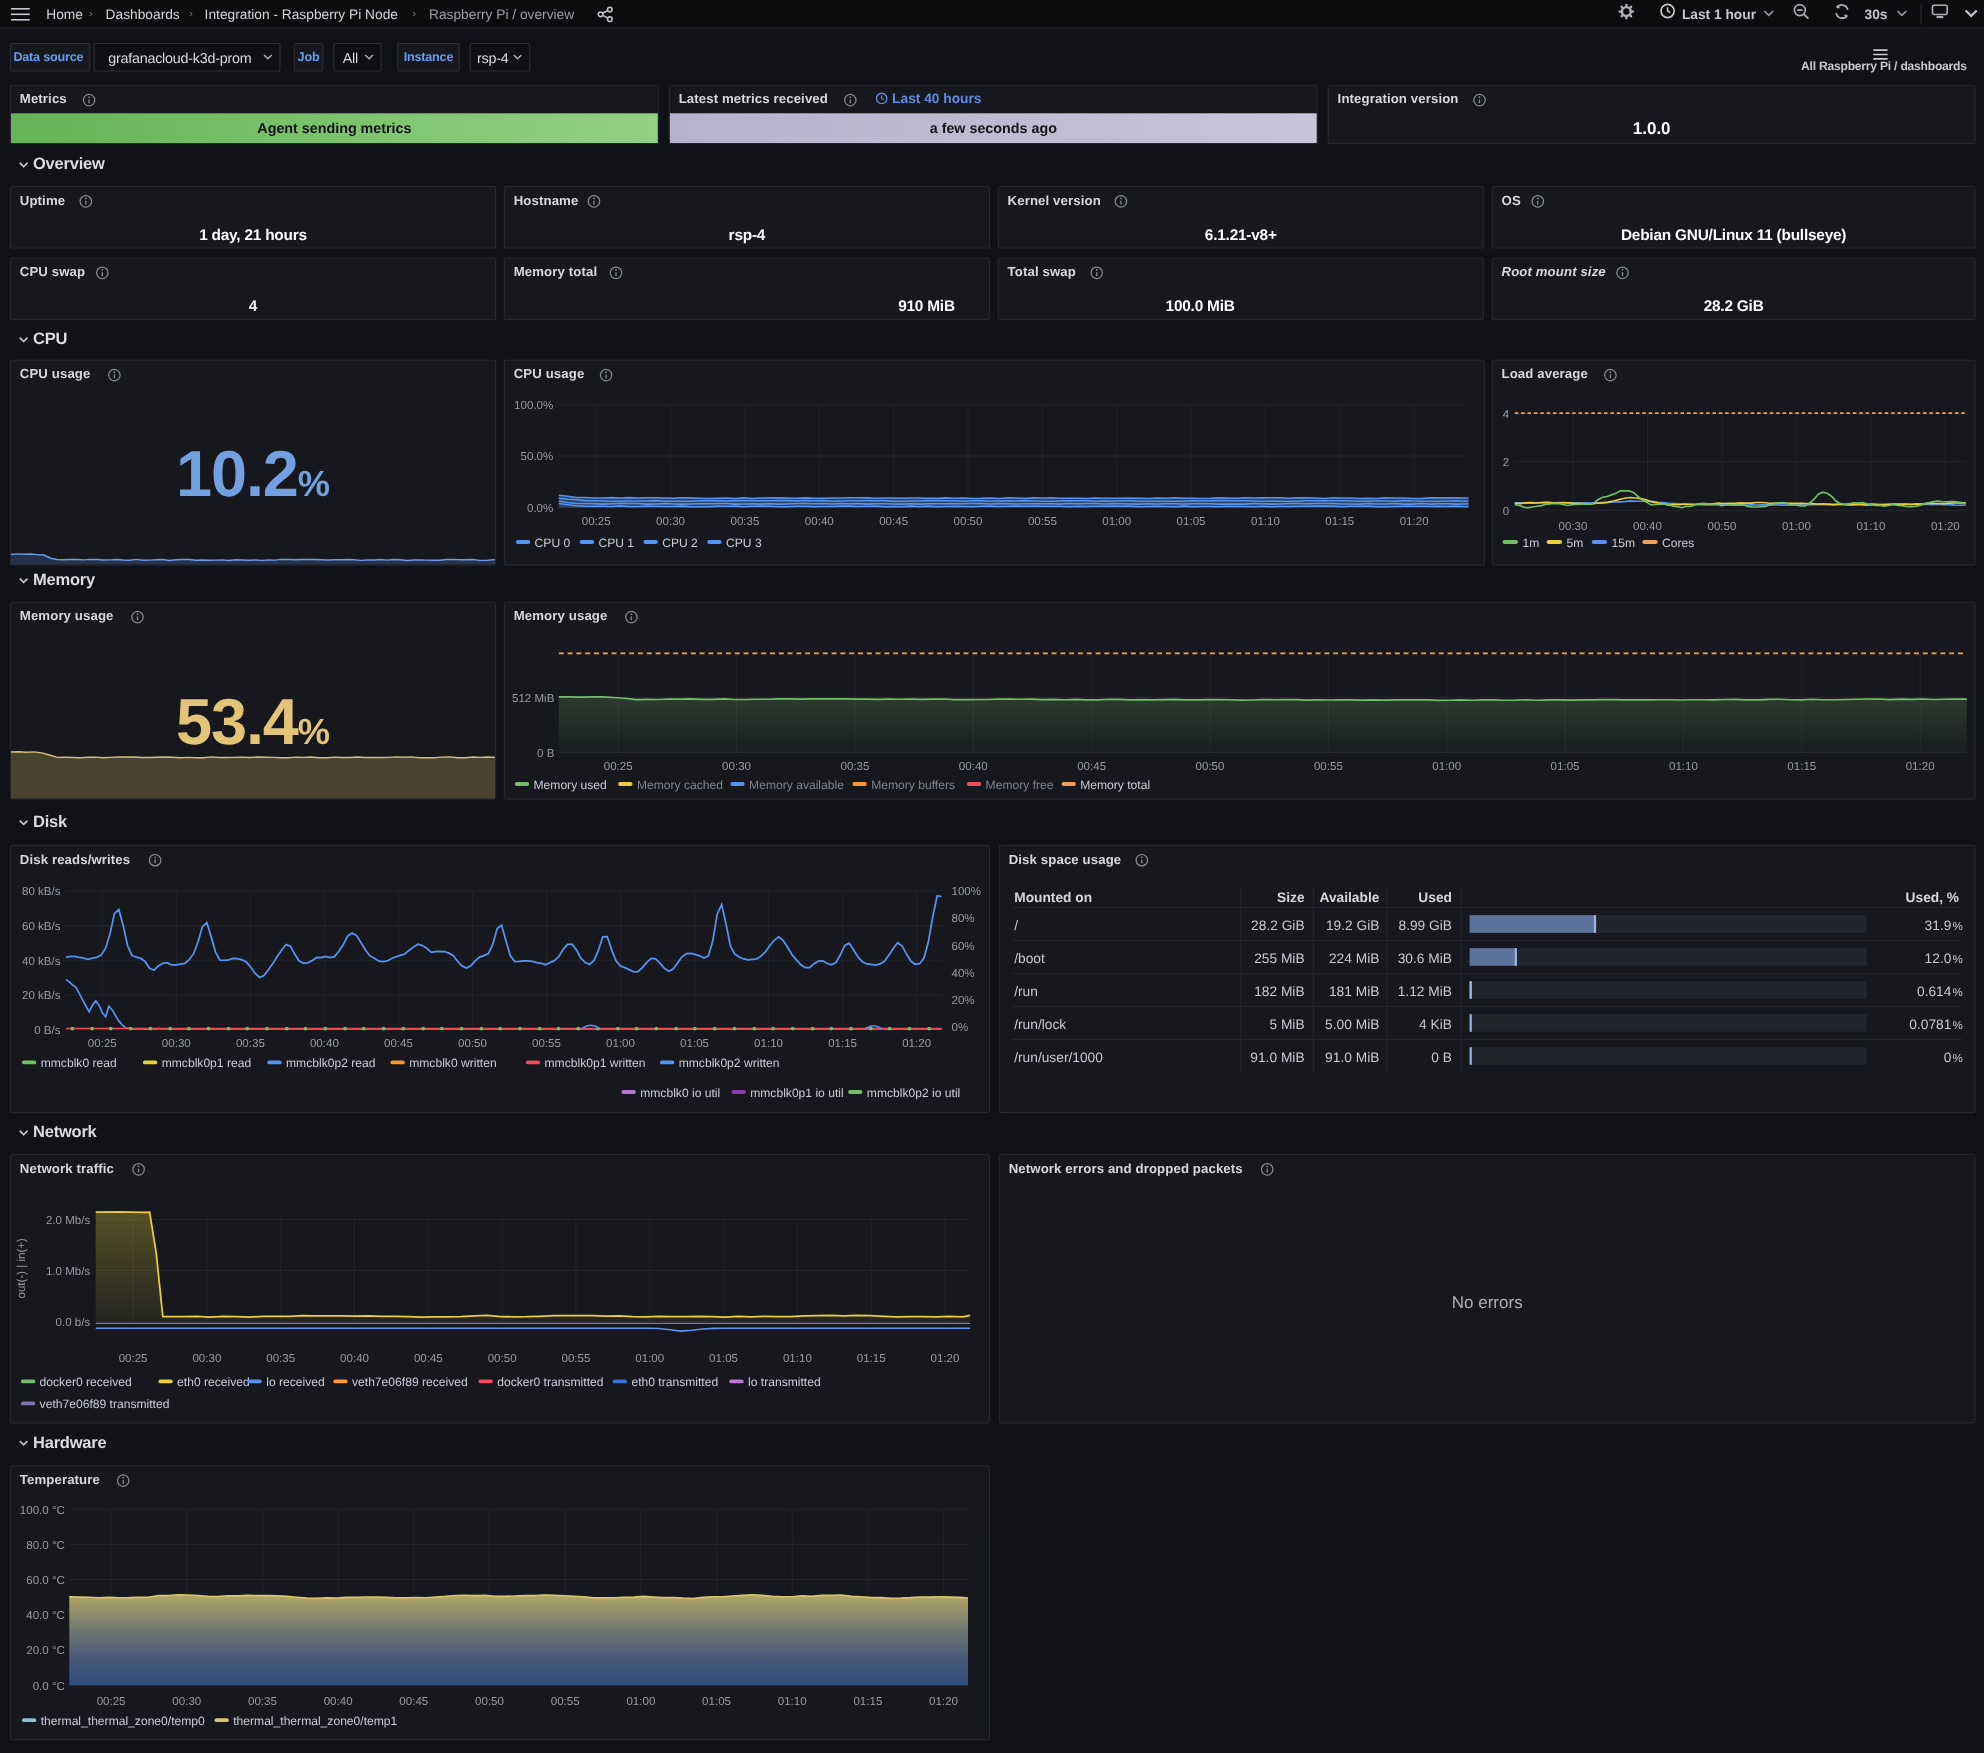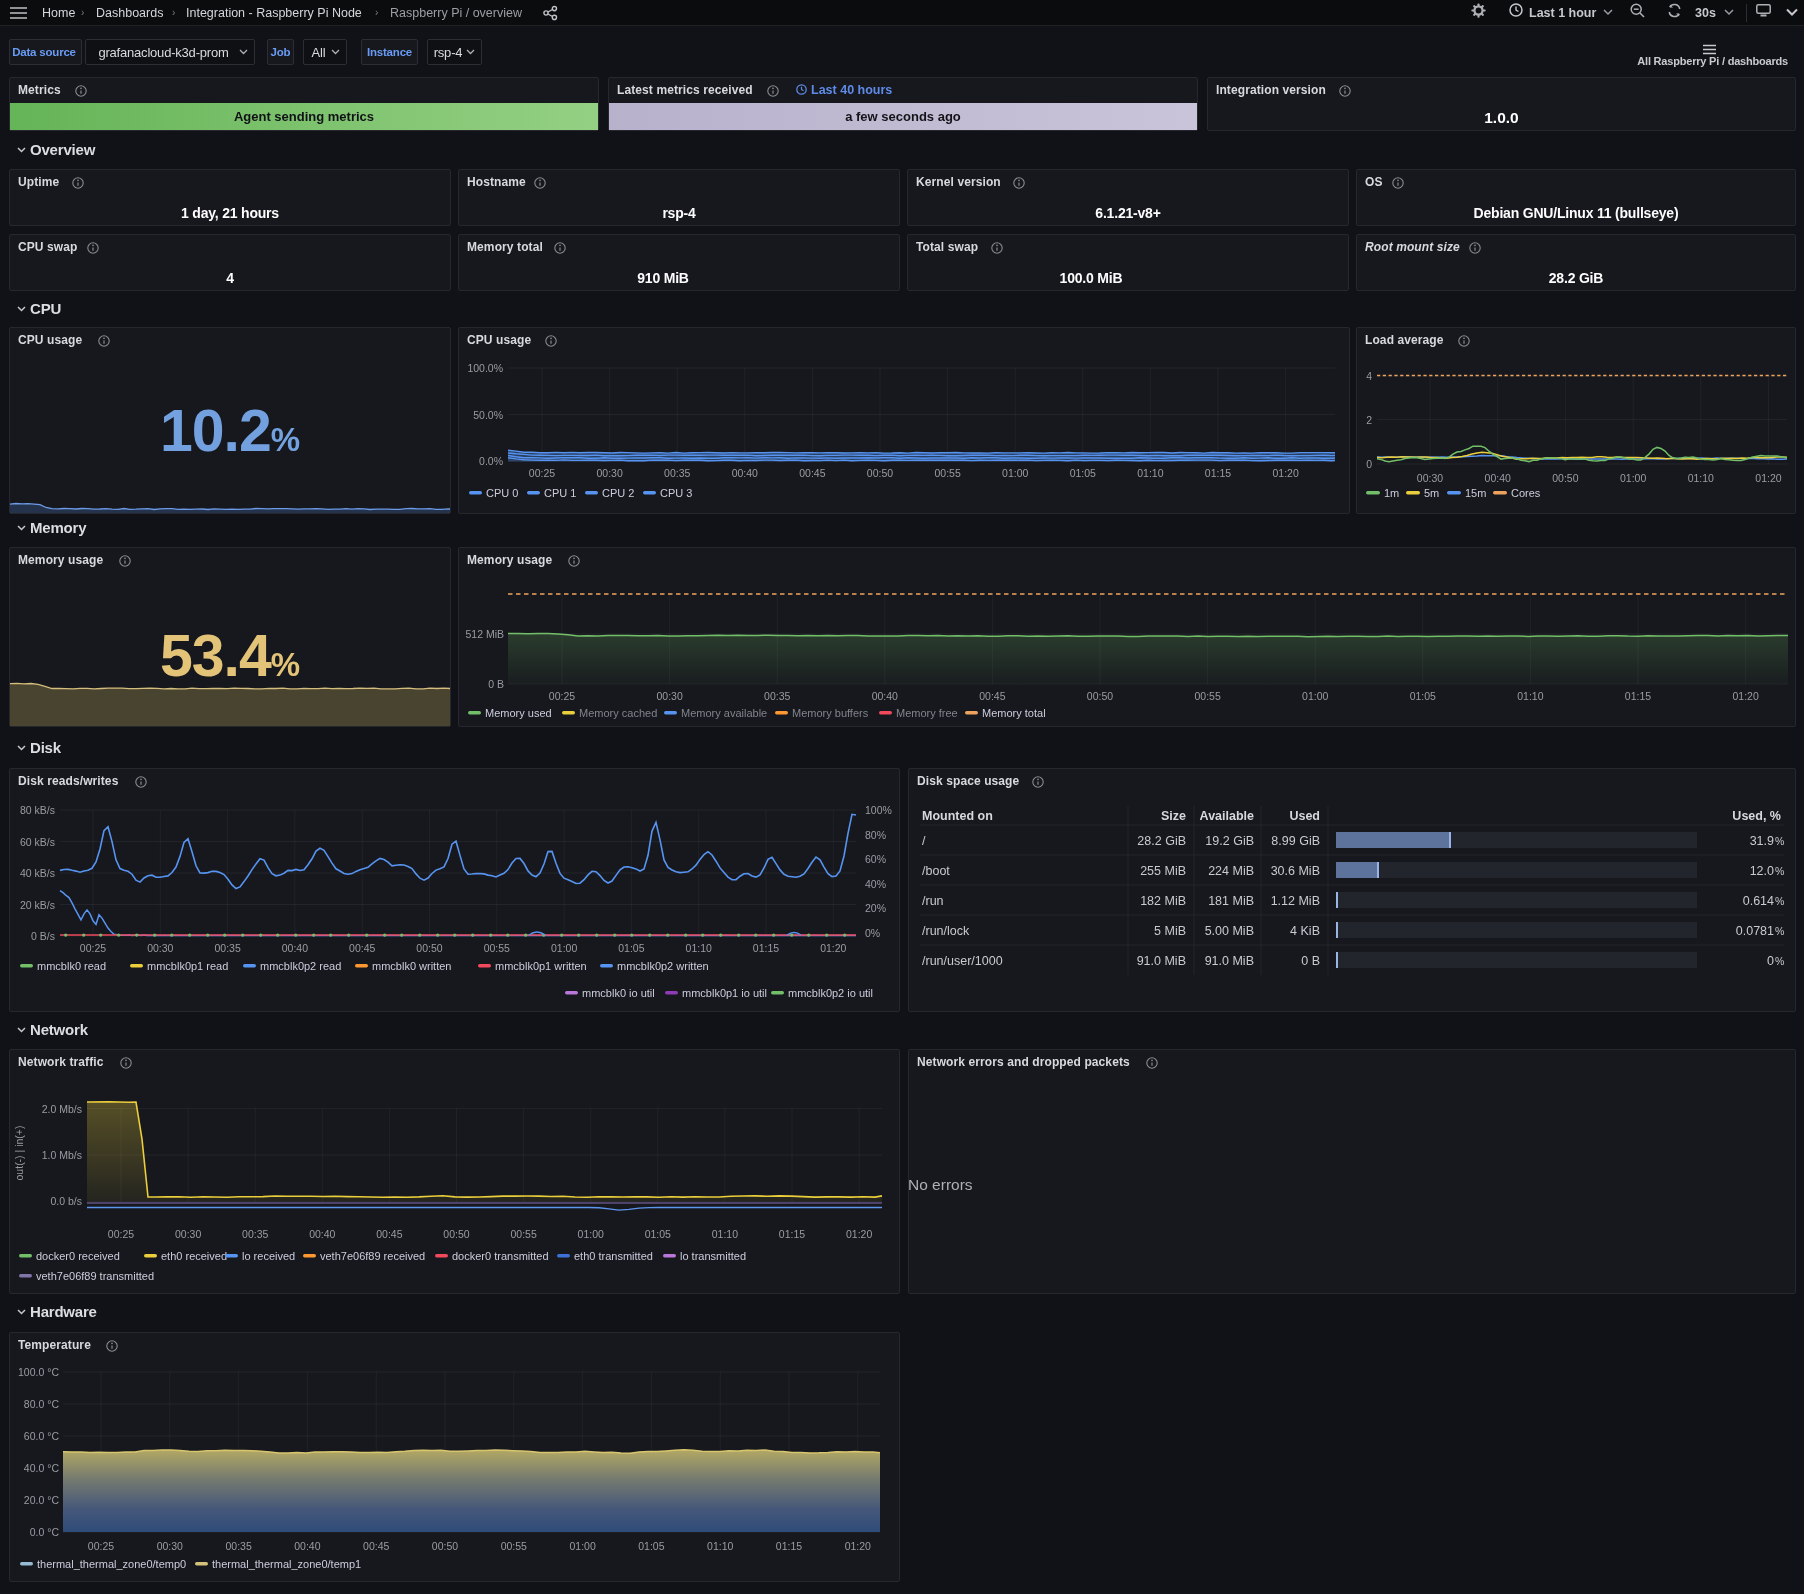--- a/index.html
+++ b/index.html
@@ -187,21 +187,21 @@
     <circle cx="6" cy="3.4" r="0.8" fill="#898c92"></circle>
   </svg>
 <div class="statval" style="left:9px;top:270px;width:442px;font-size:14px;letter-spacing:-0.2px;">4</div>
 <div class="panel" style="left:458px;top:234px;width:442px;height:57px;"></div>
 <div class="ptitle" style="left:467px;top:240px;">Memory total</div>
 <svg class="abs" style="left:554px;top:242px;" width="12" height="12" viewBox="0 0 12 12">
     <circle cx="6" cy="6" r="5.2" fill="none" stroke="#898c92" stroke-width="1.1"></circle>
     <line x1="6" y1="5.4" x2="6" y2="8.8" stroke="#898c92" stroke-width="1.2"></line>
     <circle cx="6" cy="3.4" r="0.8" fill="#898c92"></circle>
   </svg>
-<div class="statval" style="left:458px;top:270px;width:410px;font-size:14px;letter-spacing:-0.2px;">910 MiB</div>
+<div class="statval" style="left:458px;top:270px;width:410px;font-size:14px;letter-spacing:-0.2px;text-align:right;">910 MiB</div>
 <div class="panel" style="left:907px;top:234px;width:442px;height:57px;"></div>
 <div class="ptitle" style="left:916px;top:240px;">Total swap</div>
 <svg class="abs" style="left:991px;top:242px;" width="12" height="12" viewBox="0 0 12 12">
     <circle cx="6" cy="6" r="5.2" fill="none" stroke="#898c92" stroke-width="1.1"></circle>
     <line x1="6" y1="5.4" x2="6" y2="8.8" stroke="#898c92" stroke-width="1.2"></line>
     <circle cx="6" cy="3.4" r="0.8" fill="#898c92"></circle>
   </svg>
 <div class="statval" style="left:907px;top:270px;width:368px;font-size:14px;letter-spacing:-0.2px;">100.0 MiB</div>
 <div class="panel" style="left:1356px;top:234px;width:440px;height:57px;"></div>
 <div class="ptitle" style="left:1365px;top:240px;font-style:italic;">Root mount size</div>
@@ -649,21 +649,21 @@
     <rect x="10" y="225" width="13" height="3.5" rx="1.7" fill="#8074a8"></rect>
     <text class="leg" x="27" y="231">veth7e06f89 transmitted</text>
   </svg>
 <div class="panel" style="left:908px;top:1049px;width:888px;height:245px;"></div>
 <div class="ptitle" style="left:917px;top:1055px;">Network errors and dropped packets</div>
 <svg class="abs" style="left:1146px;top:1057px;" width="12" height="12" viewBox="0 0 12 12">
     <circle cx="6" cy="6" r="5.2" fill="none" stroke="#898c92" stroke-width="1.1"></circle>
     <line x1="6" y1="5.4" x2="6" y2="8.8" stroke="#898c92" stroke-width="1.2"></line>
     <circle cx="6" cy="3.4" r="0.8" fill="#898c92"></circle>
   </svg>
-<div class="abs" style="left:908px;top:1176px;width:888px;text-align:left;font-size:15.5px;color:#aeb0b6;">No errors</div>
+<div class="abs" style="left:908px;top:1176px;width:888px;text-align:center;font-size:15.5px;color:#aeb0b6;">No errors</div>
 <svg class="abs" style="left:17px;top:1309px;" width="9" height="7">
     <path d="M1 1l3.5 3.5L8 1" fill="none" stroke="#c6c7cc" stroke-width="1.5"></path>
   </svg>
 <div class="sechead" style="left:30px;top:1303px;">Hardware</div>
 <div class="panel" style="left:9px;top:1332px;width:891px;height:250px;"></div>
 <div class="ptitle" style="left:18px;top:1338px;">Temperature</div>
 <svg class="abs" style="left:106px;top:1340px;" width="12" height="12" viewBox="0 0 12 12">
     <circle cx="6" cy="6" r="5.2" fill="none" stroke="#898c92" stroke-width="1.1"></circle>
     <line x1="6" y1="5.4" x2="6" y2="8.8" stroke="#898c92" stroke-width="1.2"></line>
     <circle cx="6" cy="3.4" r="0.8" fill="#898c92"></circle>

